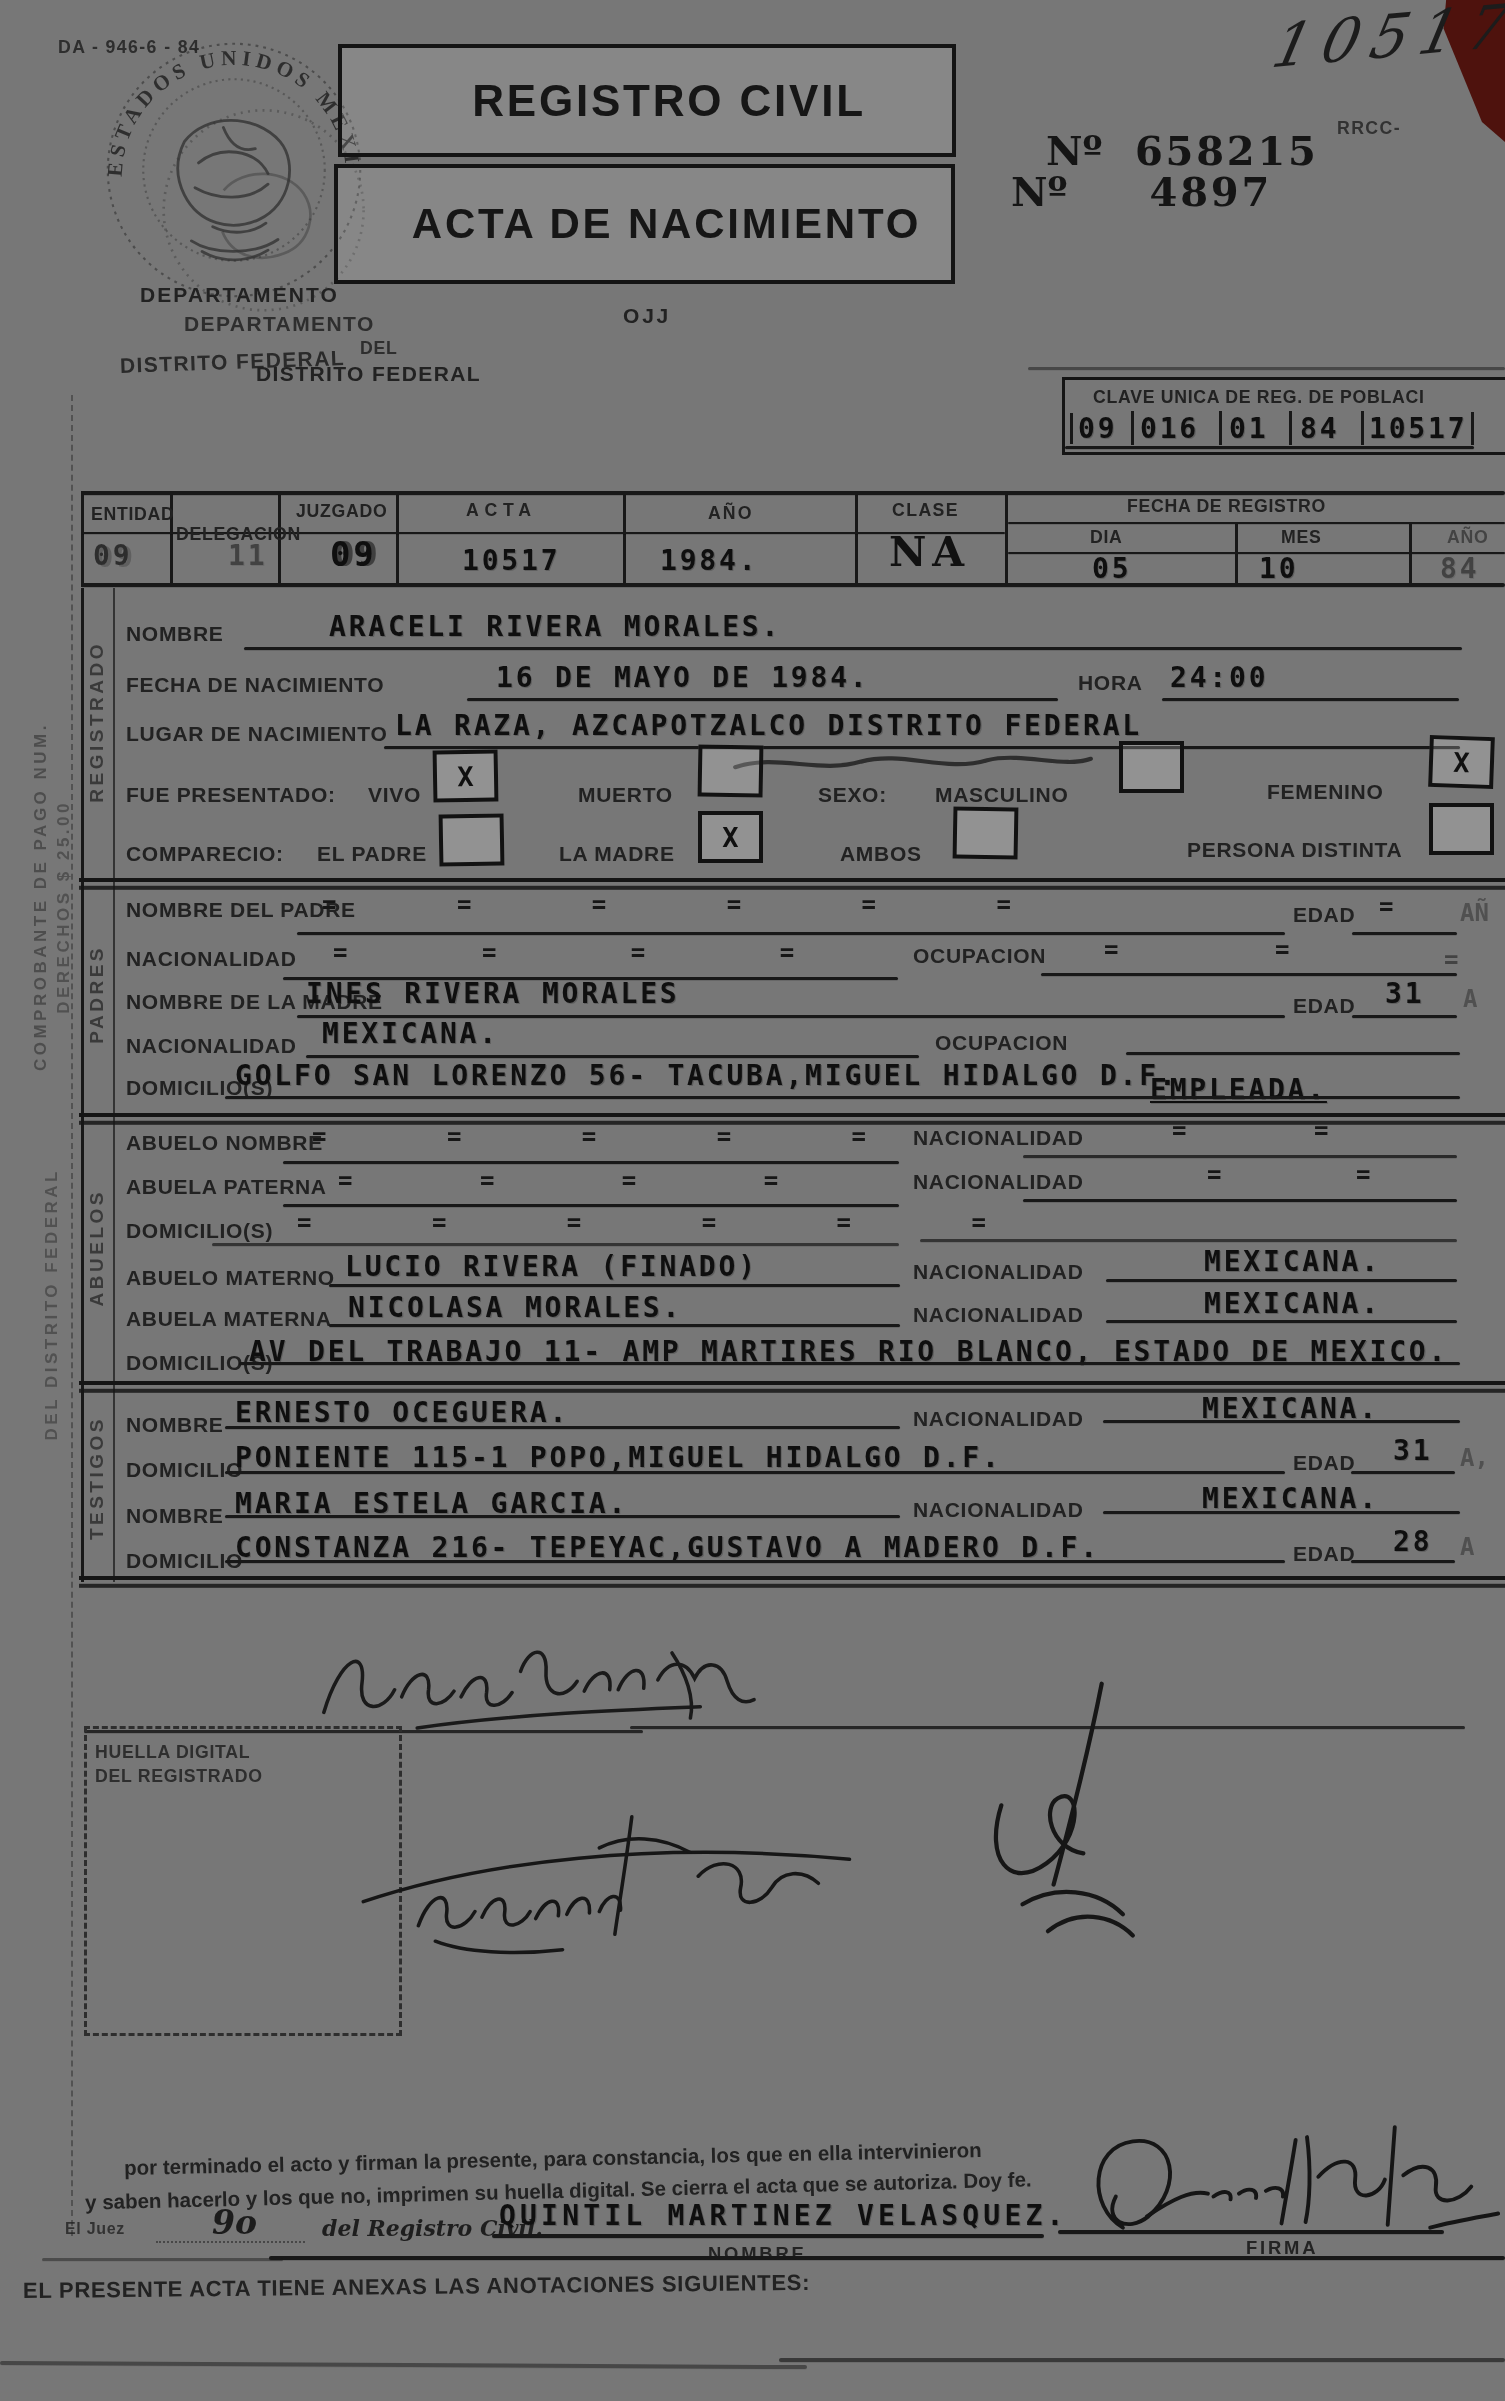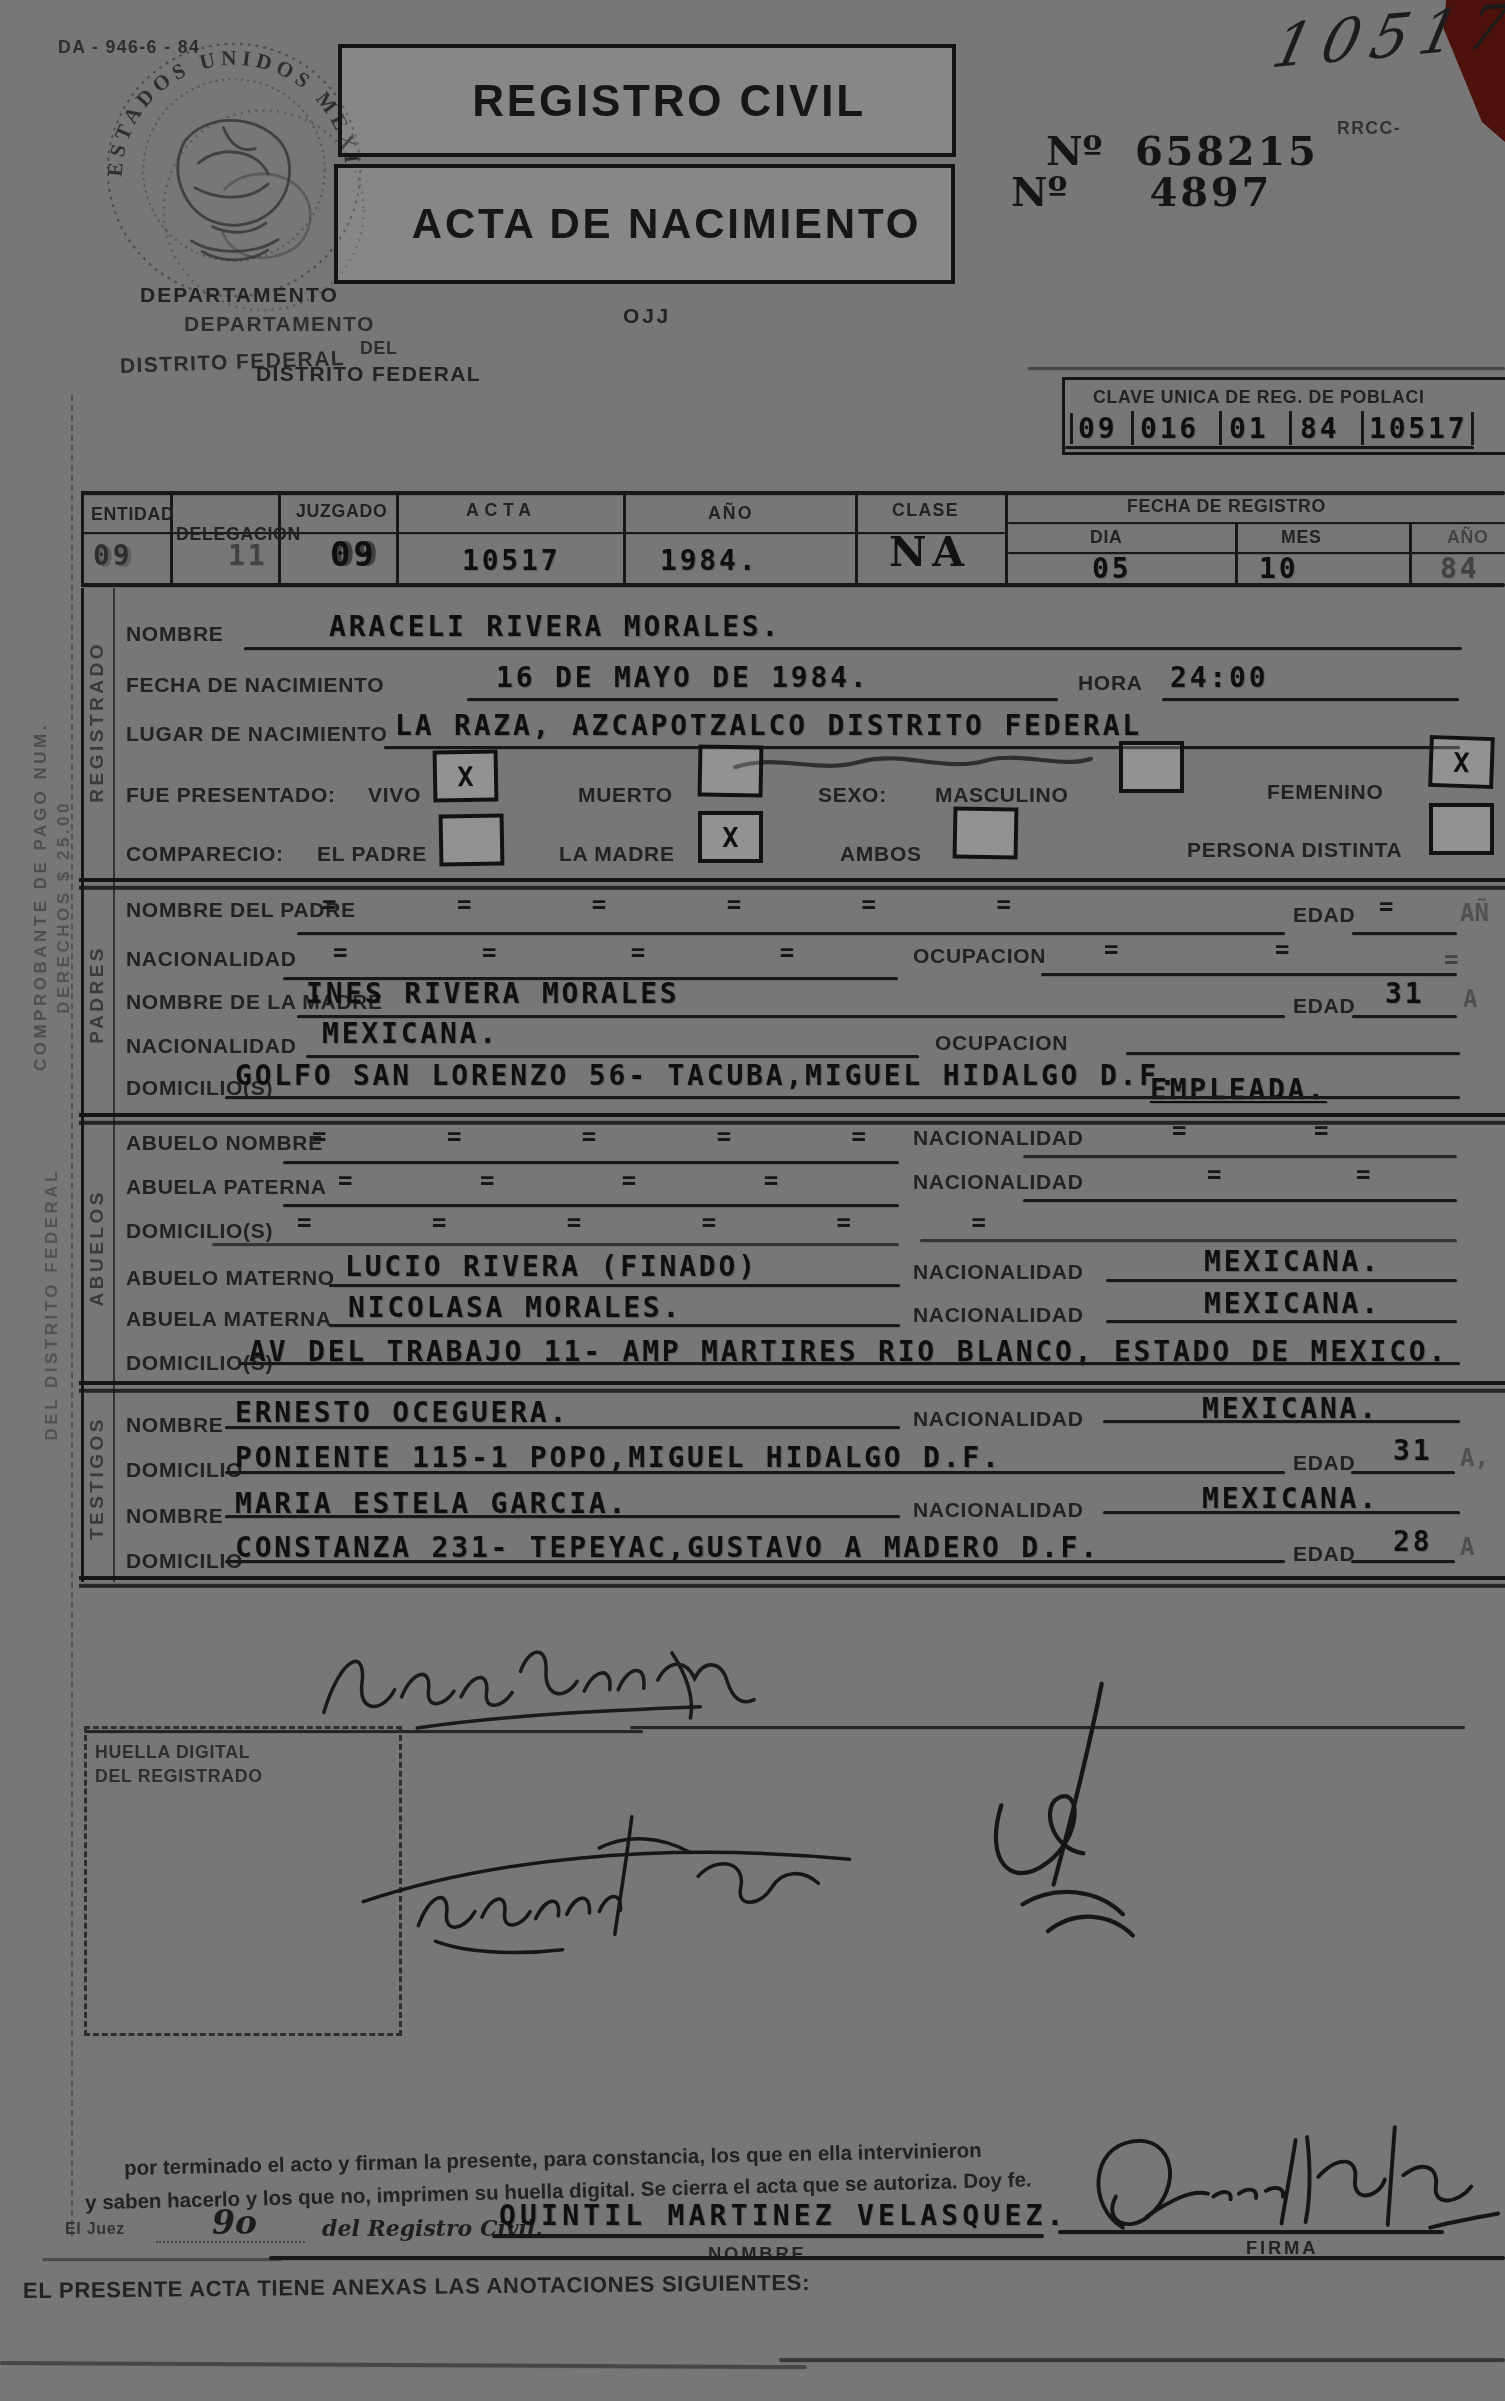--- a/index.html
+++ b/index.html
@@ -290,21 +290,21 @@
   <div class="frag" style="left:1460px;top:1444px;">A,</div>
 
   <div class="lbl" style="left:126px;top:1504px;">NOMBRE</div>
   <div class="type" style="left:235px;top:1487px;">MARIA ESTELA GARCIA.</div>
   <div class="rule" style="left:225px;top:1515px;width:675px;"></div>
   <div class="lbl" style="left:913px;top:1498px;">NACIONALIDAD</div>
   <div class="type" style="left:1202px;top:1482px;">MEXICANA.</div>
   <div class="rule" style="left:1103px;top:1511px;width:357px;"></div>
 
   <div class="lbl" style="left:126px;top:1549px;">DOMICILIO</div>
-  <div class="type" style="left:235px;top:1531px;">CONSTANZA 231- TEPEYAC,GUSTAVO A MADERO D.F.</div>
+  <div class="type" style="left:235px;top:1531px;">CONSTANZA 216- TEPEYAC,GUSTAVO A MADERO D.F.</div>
   <div class="rule" style="left:225px;top:1560px;width:1060px;"></div>
   <div class="lbl" style="left:1293px;top:1542px;">EDAD</div>
   <div class="type" style="left:1393px;top:1525px;">28</div>
   <div class="rule" style="left:1351px;top:1560px;width:104px;"></div>
   <div class="frag" style="left:1460px;top:1533px;">A</div>
 
   <div class="hdiv" style="top:1576px;width:1426px;"></div>
 
   <svg style="left:304px;top:1606px;" width="460" height="142" viewBox="0 0 650 200">
     <g fill="none" stroke="#1a1a1a" stroke-width="5" stroke-linecap="round">

